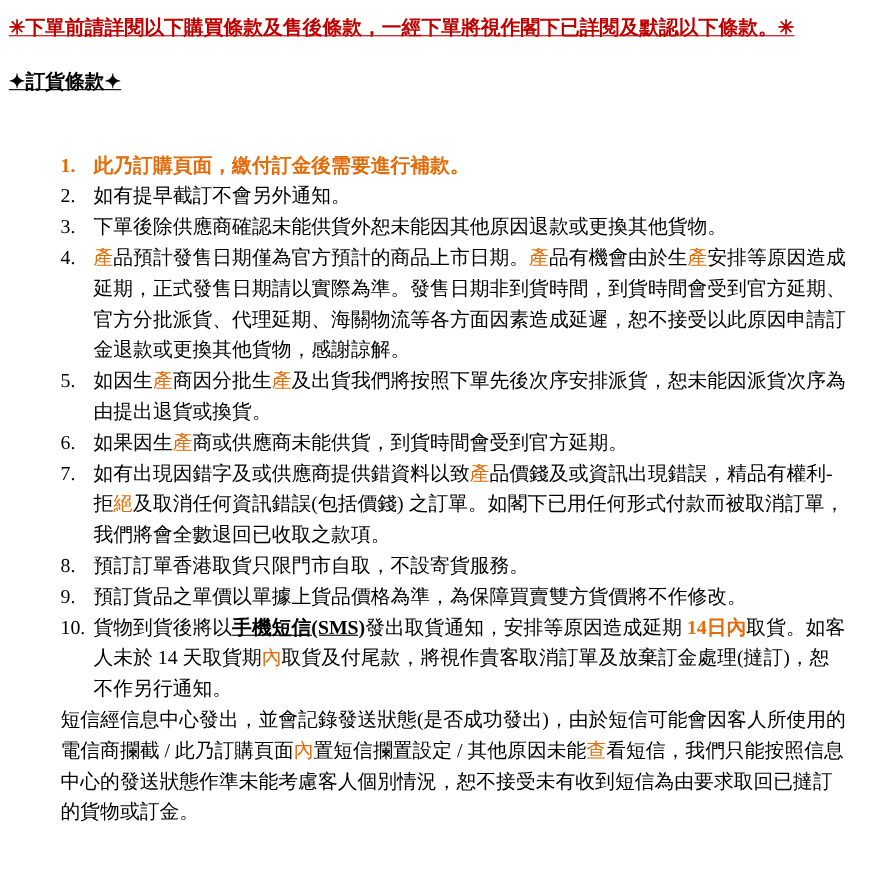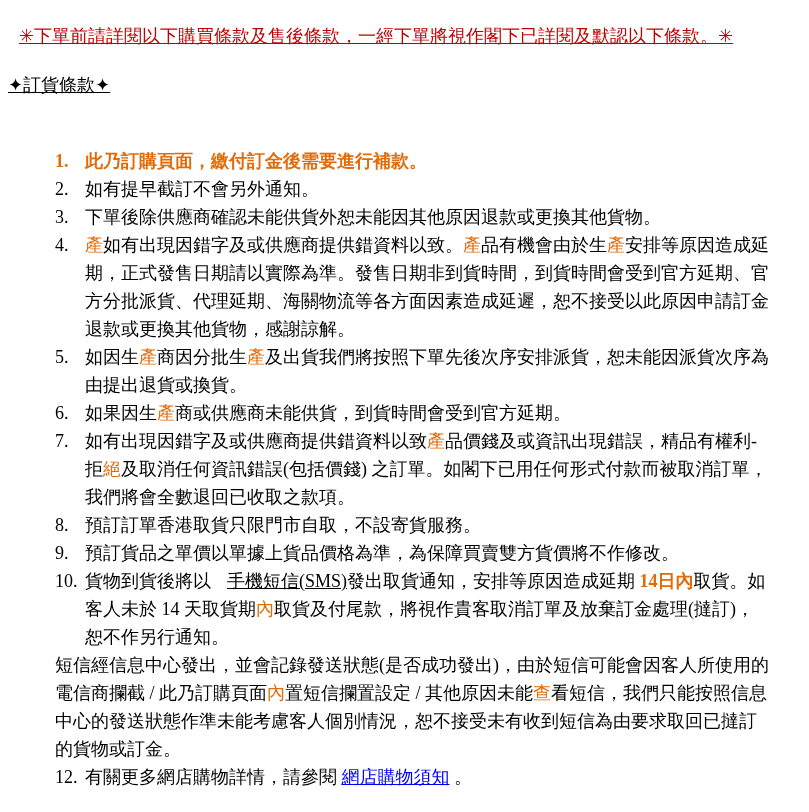--- a/index.html
+++ b/index.html
@@ -10,44 +10,44 @@
   html,body{margin:0;padding:0;background:#ffffff;}
   body{
     width:809px;
     min-height:812px;
     font-family:"Liberation Serif","DejaVu Serif",serif;
     font-size:18px;
     color:#000000;
   }
   .page{padding:12px 40px 20px 8px;}
   .notice{
-    margin:11px;
+    margin:0;
     color:var(--notice-red);
-    font-weight:normal;
+    font-weight:bold;
     text-decoration:underline;
     line-height:27px;
     font-size:18px;
   }
   .section-title{
     margin:22px 0 0 0;
     font-size:18px;
-    font-weight:normal;
+    font-weight:bold;
     color:#000;
     text-decoration:underline;
     line-height:27px;
   }
   .terms{margin:48px 0 0 47px;}
   .term{display:flex;line-height:28px;}
   .term-num{flex:0 0 30px;}
   .term-text{flex:1;}
   .term-emphasis .term-num,
   .term-emphasis .term-text{color:var(--accent-orange);font-weight:bold;}
   .seg-orange{color:var(--accent-orange);}
   .seg-orange-bold{color:var(--accent-orange);font-weight:bold;margin-top:36px;}
-  .seg-bold-underline{font-weight:normal;text-decoration:underline;margin-left:16px;}
+  .seg-bold-underline{font-weight:bold;text-decoration:underline;}
   a.seg-link{color:var(--link-blue);text-decoration:underline;cursor:pointer;}
 </style>
 </head>
 <body>
 
 <div class="page">
   <p class="notice">✳下單前請詳閱以下購買條款及售後條款，一經下單將視作閣下已詳閱及默認以下條款。✳</p>
   <h2 class="section-title">✦訂貨條款✦</h2>
   <div class="terms">
       <div class="term term-emphasis">
@@ -57,21 +57,21 @@
       <div class="term">
         <span class="term-num">2.</span>
         <span class="term-text"><span>如有提早截訂不會另外通知。</span></span>
       </div>
       <div class="term">
         <span class="term-num">3.</span>
         <span class="term-text"><span>下單後除供應商確認未能供貨外恕未能因其他原因退款或更換其他貨物。</span></span>
       </div>
       <div class="term">
         <span class="term-num">4.</span>
-        <span class="term-text"><span class="seg-orange">產</span><span>如有出現因錯字及或供應商提供錯資料以致。</span><span class="seg-orange">產</span><span>品有機會由於生</span><span class="seg-orange">產</span><span>安排等原因造成延期，正式發售日期請以實際為準。發售日期非到貨時間，到貨時間會受到官方延期、官方分批派貨、代理延期、海關物流等各方面因素造成延遲，恕不接受以此原因申請訂金退款或更換其他貨物，感謝諒解。</span></span>
+        <span class="term-text"><span class="seg-orange">產</span><span>品預計發售日期僅為官方預計的商品上市日期。</span><span class="seg-orange">產</span><span>品有機會由於生</span><span class="seg-orange">產</span><span>安排等原因造成延期，正式發售日期請以實際為準。發售日期非到貨時間，到貨時間會受到官方延期、官方分批派貨、代理延期、海關物流等各方面因素造成延遲，恕不接受以此原因申請訂金退款或更換其他貨物，感謝諒解。</span></span>
       </div>
       <div class="term">
         <span class="term-num">5.</span>
         <span class="term-text"><span>如因生</span><span class="seg-orange">產</span><span>商因分批生</span><span class="seg-orange">產</span><span>及出貨我們將按照下單先後次序安排派貨，恕未能因派貨次序為由提出退貨或換貨。</span></span>
       </div>
       <div class="term">
         <span class="term-num">6.</span>
         <span class="term-text"><span>如果因生</span><span class="seg-orange">產</span><span>商或供應商未能供貨，到貨時間會受到官方延期。</span></span>
       </div>
       <div class="term">
@@ -86,18 +86,14 @@
         <span class="term-num">9.</span>
         <span class="term-text"><span>預訂貨品之單價以單據上貨品價格為準，為保障買賣雙方貨價將不作修改。</span></span>
       </div>
       <div class="term">
         <span class="term-num">10.</span>
         <span class="term-text"><span>貨物到貨後將以</span><span class="seg-bold-underline">手機短信(SMS)</span><span>發出取貨通知，安排等原因造成延期 </span><span class="seg-orange-bold">14日內</span><span>取貨。如客人未於 14 天取貨期</span><span class="seg-orange">內</span><span>取貨及付尾款，將視作貴客取消訂單及放棄訂金處理(撻訂)，恕不作另行通知。</span></span>
       </div>
       <div class="term">
         <span class="term-text"><span>短信經信息中心發出，並會記錄發送狀態(是否成功發出)，由於短信可能會因客人所使用的電信商攔截 / 此乃訂購頁面</span><span class="seg-orange">內</span><span>置短信攔置設定 / 其他原因未能</span><span class="seg-orange">查</span><span>看短信，我們只能按照信息中心的發送狀態作準未能考慮客人個別情況，恕不接受未有收到短信為由要求取回已撻訂的貨物或訂金。</span></span>
       </div>
-      <div class="term">
-        <span class="term-num">12.</span>
-        <span class="term-text"><span>有關更多網店購物詳情，請參閱 </span><a href="#" class="seg-link">網店購物須知</a><span> 。</span></span>
-      </div>
     </div>
 </div>
 
 </body></html>

